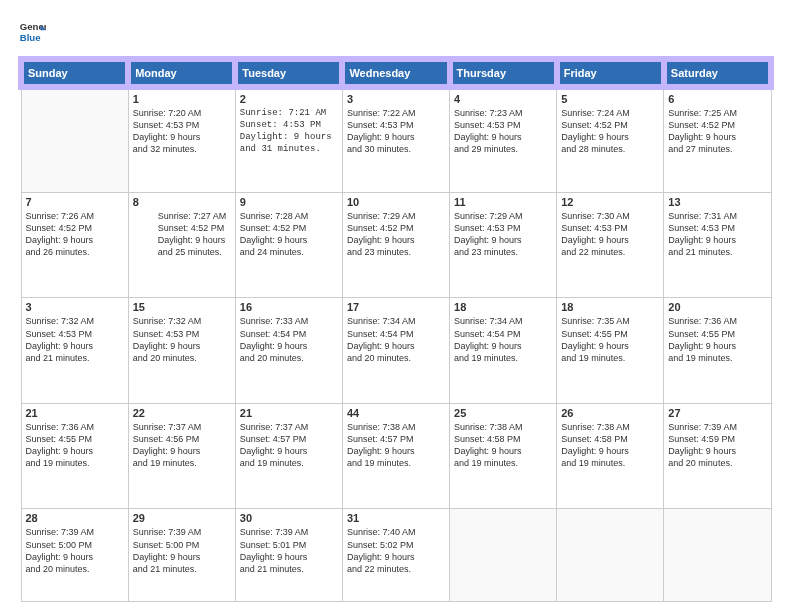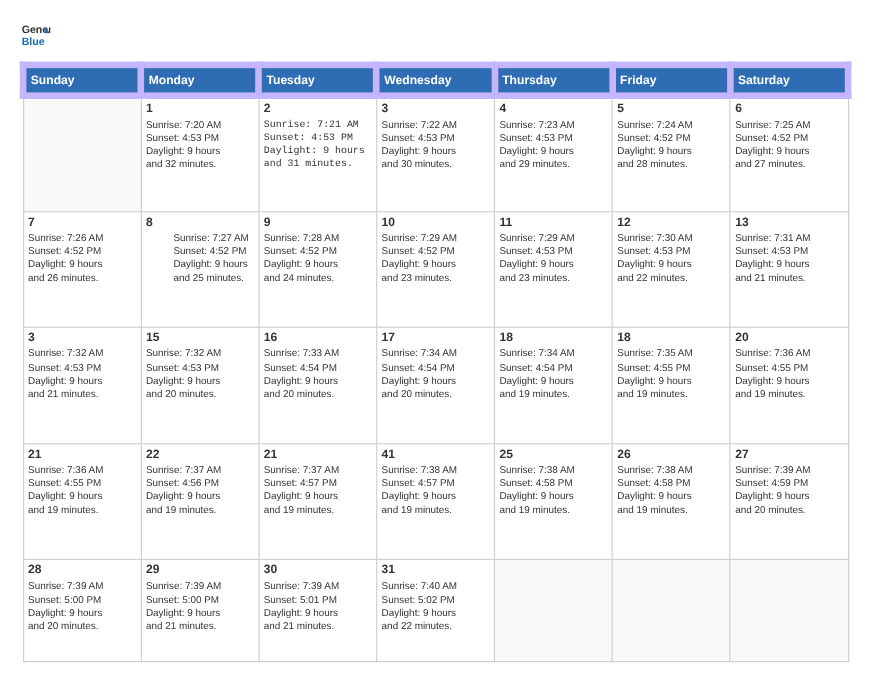--- a/index.html
+++ b/index.html
@@ -277,21 +277,21 @@
 and 19 minutes.</div>
           </td>
           <td>
             <span class="day-num">21</span>
             <div class="cell-info" style="white-space: pre-line;">Sunrise: 7:37 AM
 Sunset: 4:57 PM
 Daylight: 9 hours
 and 19 minutes.</div>
           </td>
           <td>
-            <span class="day-num">41</span>
+            <span class="day-num">44</span>
             <div class="cell-info" style="white-space: pre-line;">Sunrise: 7:38 AM
 Sunset: 4:57 PM
 Daylight: 9 hours
 and 19 minutes.</div>
           </td>
           <td>
             <span class="day-num">25</span>
             <div class="cell-info" style="white-space: pre-line;">Sunrise: 7:38 AM
 Sunset: 4:58 PM
 Daylight: 9 hours

